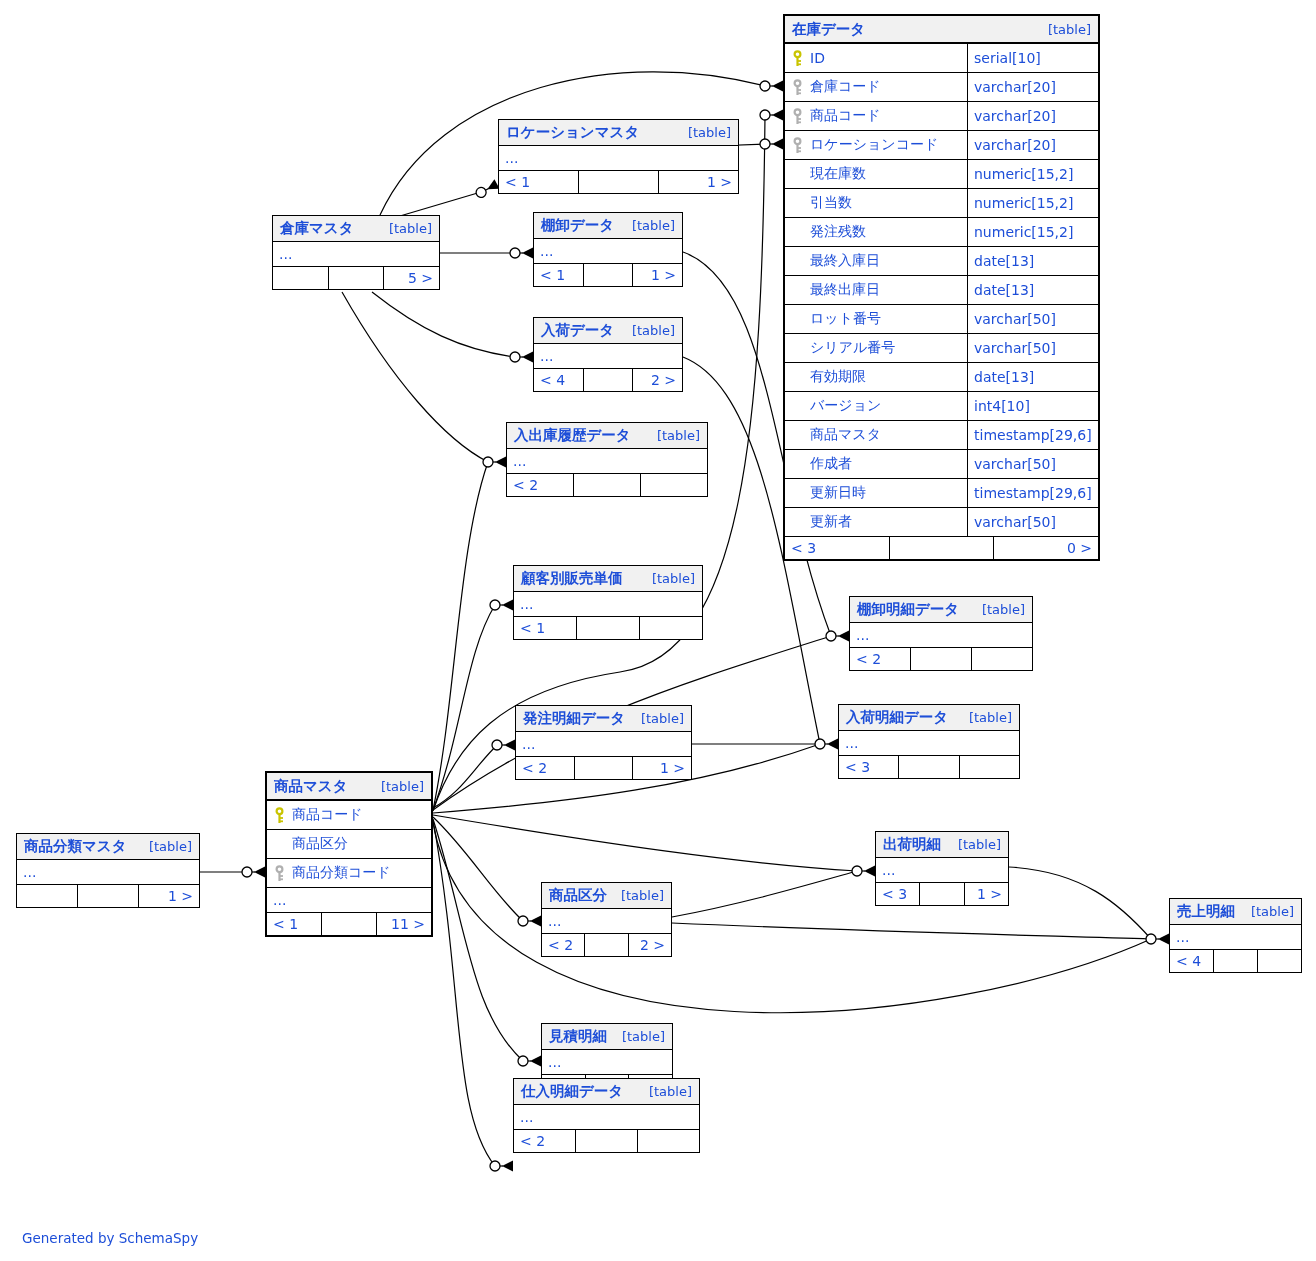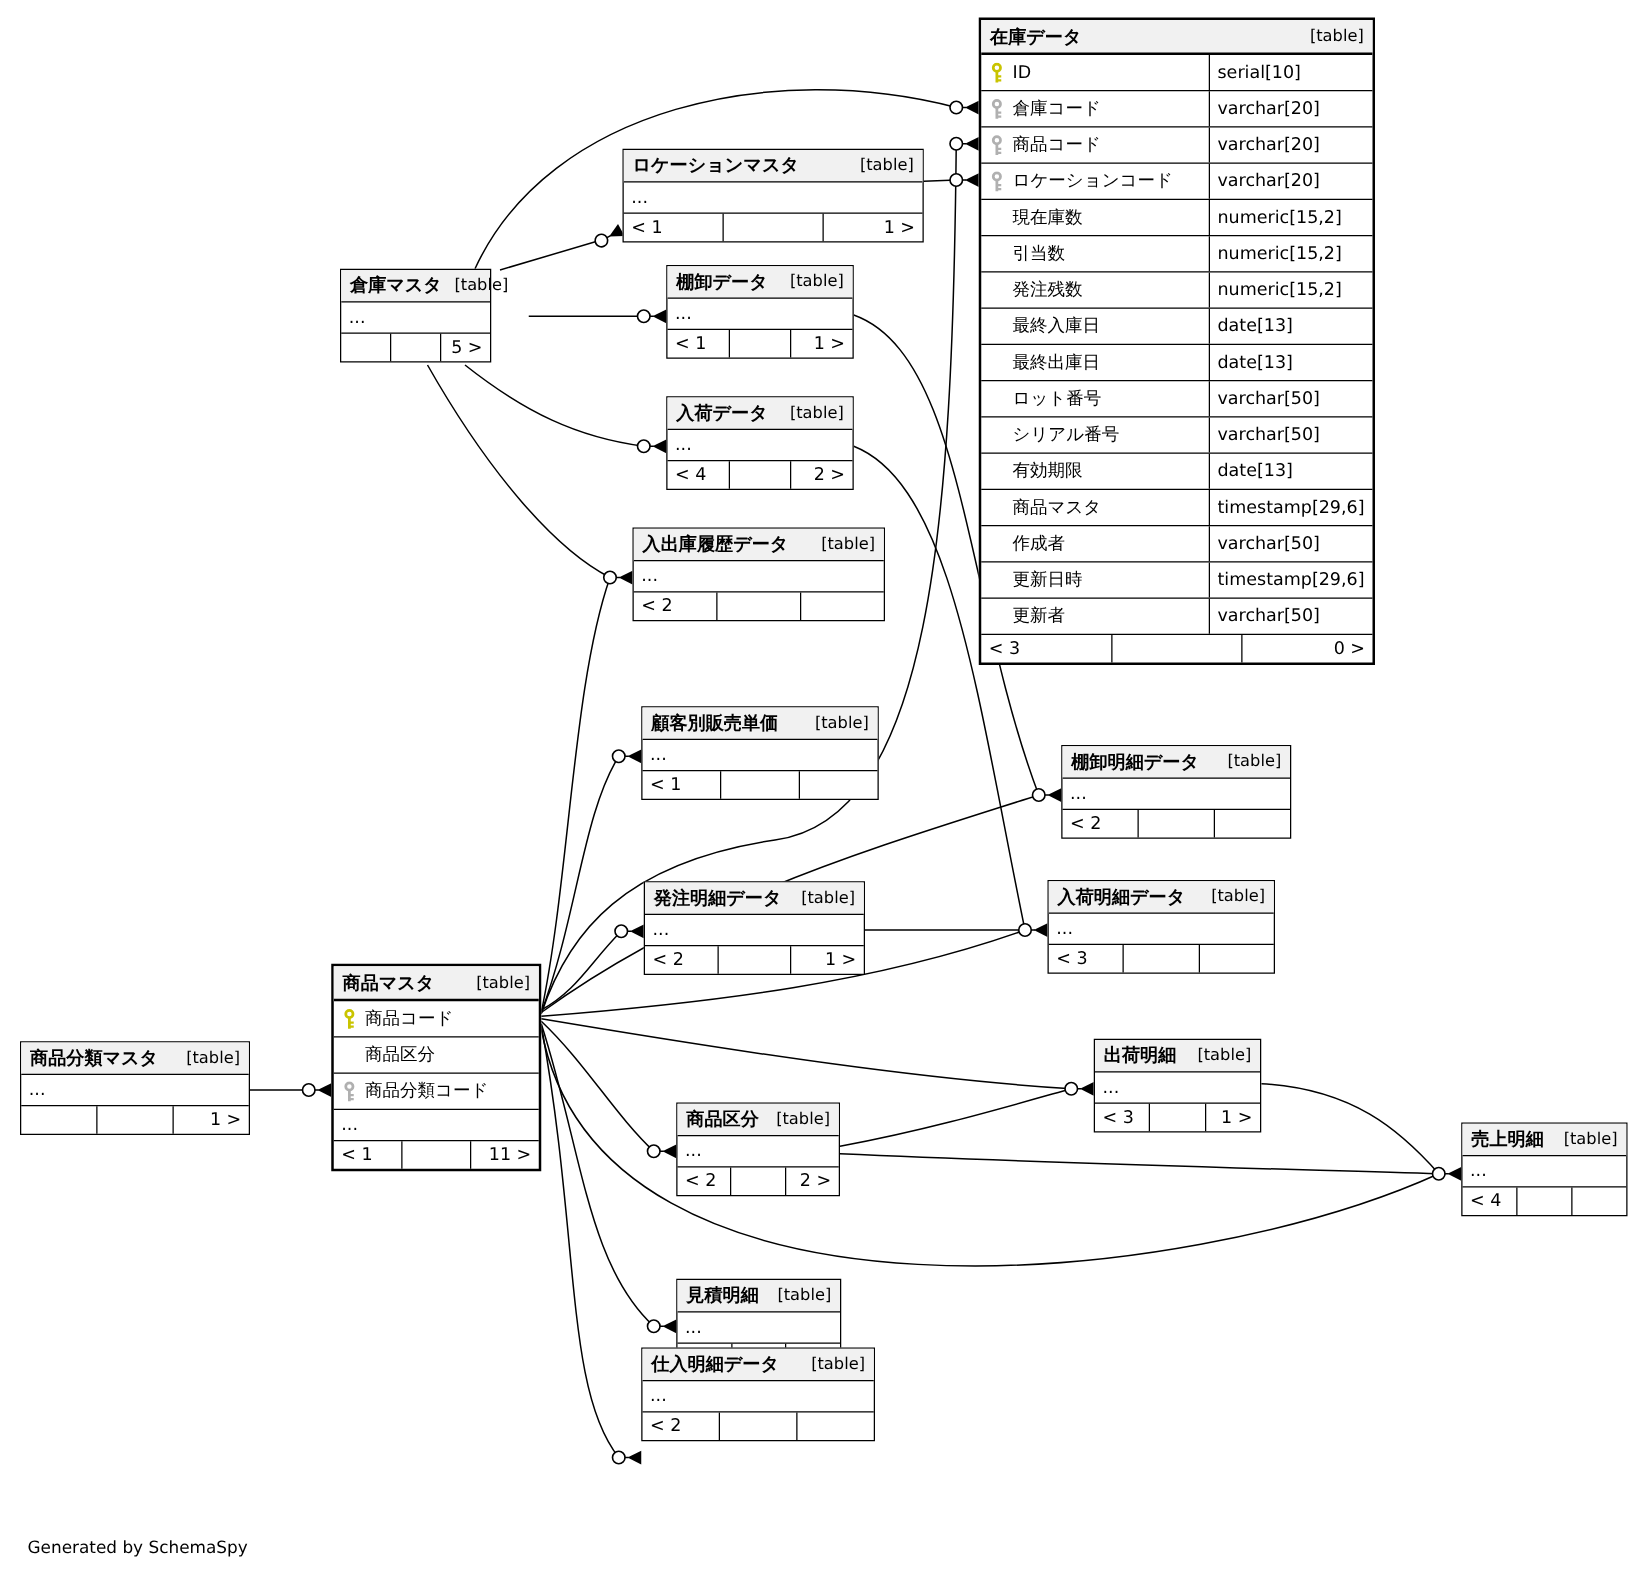--- a/index.html
+++ b/index.html
@@ -1,17 +1,17 @@
 <!DOCTYPE html>
 <html><head>
 <meta charset="utf-8">
 <style>
   html,body{margin:0;padding:0;background:#fff;}
   .canvas{position:relative;width:1316px;height:1261px;background:#fff;
-          font-family:"DejaVu Sans",sans-serif;color:#000000;overflow:hidden;}
+          font-family:"DejaVu Sans",sans-serif;color:#1d4ed8;overflow:hidden;}
   #edge-layer{position:absolute;left:0;top:0;width:1316px;height:1261px;}
   .tbl{position:absolute;background:#fff;border:1.7px solid #000;box-sizing:border-box;font-size:14px;}
   .tbl.em{border-width:2.6px;}
   .hdr{display:flex;justify-content:space-between;align-items:center;background:#f1f1f1;
        border-bottom:1.7px solid #000;padding:2px 7px;gap:10px;height:26px;box-sizing:border-box;}
   .tbl.em .hdr{height:28px;border-bottom-width:2px;}
   .hdr .nm{font-weight:bold;font-size:14.5px;white-space:nowrap;}
   .hdr .tg{font-size:13px;white-space:nowrap;}
   .row{display:flex;align-items:stretch;border-bottom:1.4px solid #000;height:29px;box-sizing:border-box;}
   .name-cell{flex:1;display:flex;align-items:center;gap:7px;padding:0 7px;white-space:nowrap;}
@@ -256,20 +256,27 @@
         <div class="row">
           <div class="name-cell">
             <span class="keyspacer"></span>
             <span>有効期限</span>
           </div>
           <div class="type-cell">date[13]</div>
         </div>
         <div class="row">
           <div class="name-cell">
             <span class="keyspacer"></span>
+            <span>バージョン</span>
+          </div>
+          <div class="type-cell">int4[10]</div>
+        </div>
+        <div class="row">
+          <div class="name-cell">
+            <span class="keyspacer"></span>
             <span>商品マスタ</span>
           </div>
           <div class="type-cell">timestamp[29,6]</div>
         </div>
         <div class="row">
           <div class="name-cell">
             <span class="keyspacer"></span>
             <span>作成者</span>
           </div>
           <div class="type-cell">varchar[50]</div>
@@ -299,21 +306,21 @@
           <span class="nm">ロケーションマスタ</span>
           <span class="tg">[table]</span>
         </div>
         <div class="dots-row">...</div>
         <div class="ftr">
           <div class="fc">&lt; 1</div>
           <div class="fc"></div>
           <div class="fc r">1 &gt;</div>
         </div>
       </div>
-      <div class="tbl" style="left: 272px; top: 215px; width: 121px;">
+      <div class="tbl" style="left: 272px; top: 215px; width: 168px;">
         <div class="hdr">
           <span class="nm">倉庫マスタ</span>
           <span class="tg">[table]</span>
         </div>
         <div class="dots-row">...</div>
         <div class="ftr">
           <div class="fc"></div>
           <div class="fc"></div>
           <div class="fc r">5 &gt;</div>
         </div>

